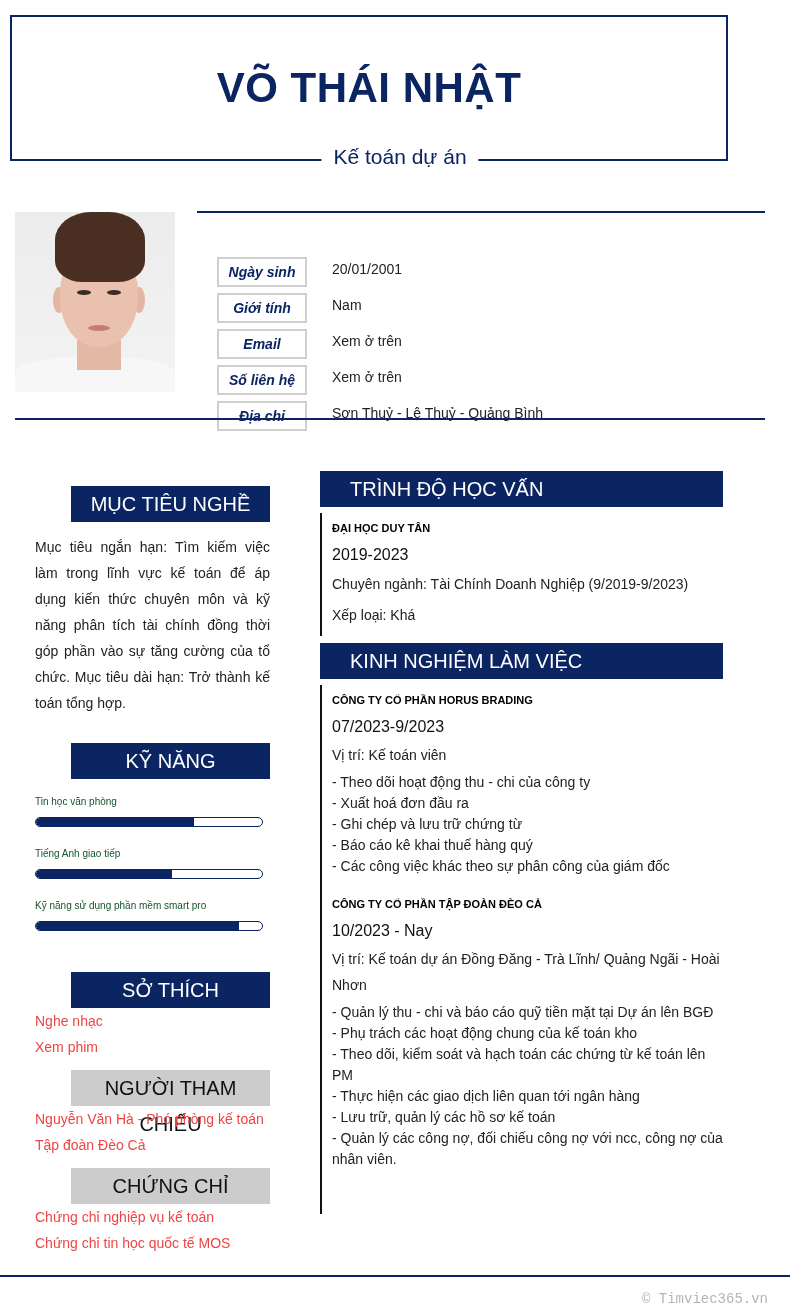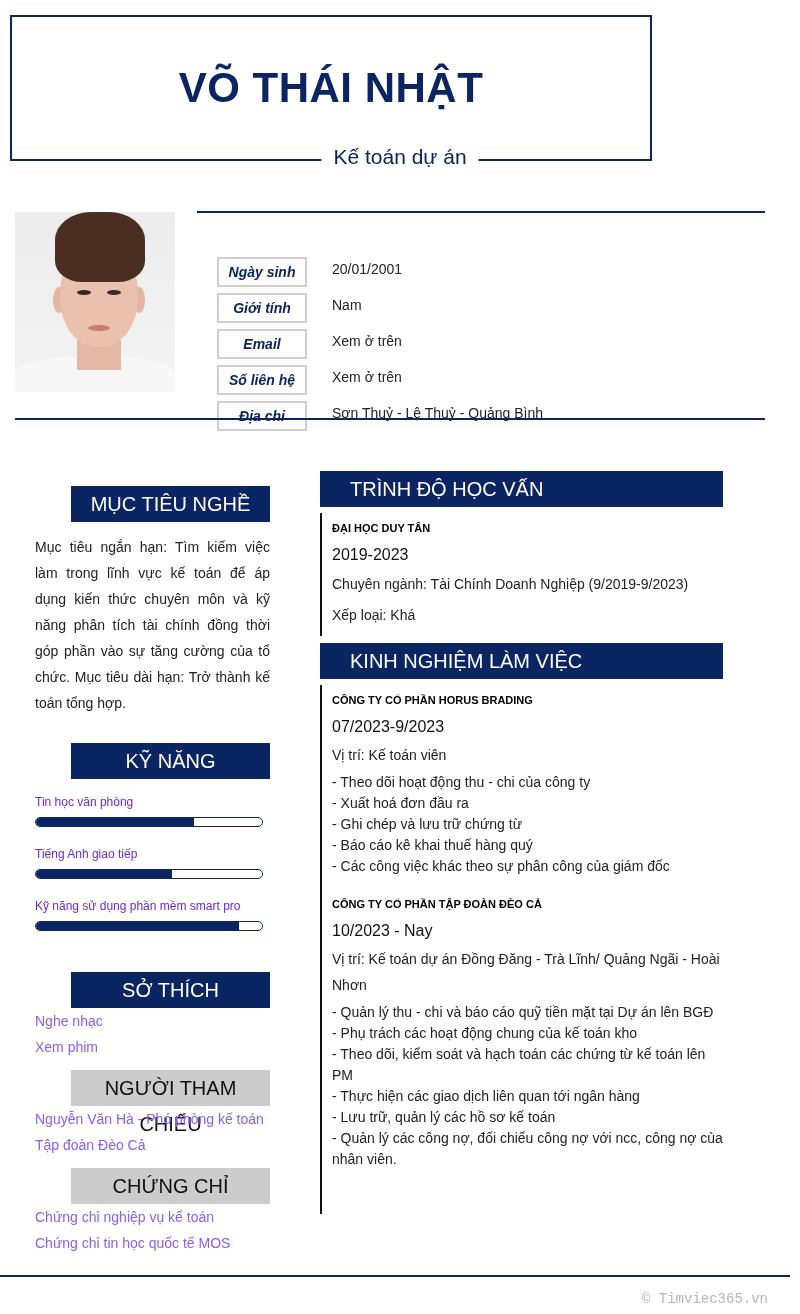--- a/index.html
+++ b/index.html
@@ -1,20 +1,20 @@
 <!DOCTYPE html>
 <html><head>
 <meta charset="utf-8">
 <style>
   * { box-sizing: border-box; margin: 0; padding: 0; }
   html, body { width: 800px; height: 1314px; background: #fff; overflow: hidden; }
   body { font-family: "Liberation Sans", "DejaVu Sans", sans-serif; color: #222; position: relative; }
 
   .header-box {
-    position: absolute; left: 10px; top: 15px; width: 642px; height: 146px;
+    position: absolute; left: 10px; top: 15px; width: 718px; height: 146px;
     border: 2px solid #0b2462;
   }
   .name {
     position: absolute; left: 0; right: 0; top: 47px; text-align: center;
     font-size: 42px; font-weight: bold; color: #0b2462; letter-spacing: 0.5px;
   }
   .job-title {
     position: absolute; top: 145px; left: 50%; transform: translateX(-50%);
     background: #fff; padding: 0 12px; font-size: 21px; color: #0b2462; white-space: nowrap;
   }
@@ -46,23 +46,23 @@
   .sec-head-dark {
     background: #0b2462; color: #fff; font-size: 20px; height: 36px; line-height: 36px;
   }
   .sec-head-grey {
     background: #cccccc; color: #111; font-size: 20px; height: 36px; line-height: 36px;
   }
 
   .left-col { position: absolute; left: 35px; width: 235px; }
   .left-col .sec-head-dark, .left-col .sec-head-grey { text-align: center; margin-left: 36px; }
   .left-col p.just { font-size: 14px; line-height: 26px; text-align: justify; color: #222; }
-  .left-col .line { font-size: 14px; line-height: 26px; color: #8b5cf6; }
-
-  .skill-name { font-size: 12px; line-height: 26px; color: #6d28d9; text-align: justify; }
+  .left-col .line { font-size: 14px; line-height: 26px; color: #ef4444; }
+
+  .skill-name { font-size: 10px; line-height: 26px; color: #14532d; text-align: justify; }
   .skill-track {
     width: 228px; height: 10px; border: 1.5px solid #0b2462; border-radius: 6px; overflow: hidden; background: #fff;
     margin-top: 2px; margin-bottom: 14px;
   }
   .skill-fill { height: 100%; background: #0b2462; border-radius: 6px 0 0 6px; }
 
   .right-col { position: absolute; left: 320px; width: 403px; }
   .right-col .sec-head-dark { padding-left: 30px; }
   .right-block { border-left: 2px solid #111; padding-left: 10px; }
   .org { font-size: 11px; font-weight: bold; color: #000000; line-height: 24px; padding-top: 3px; }

